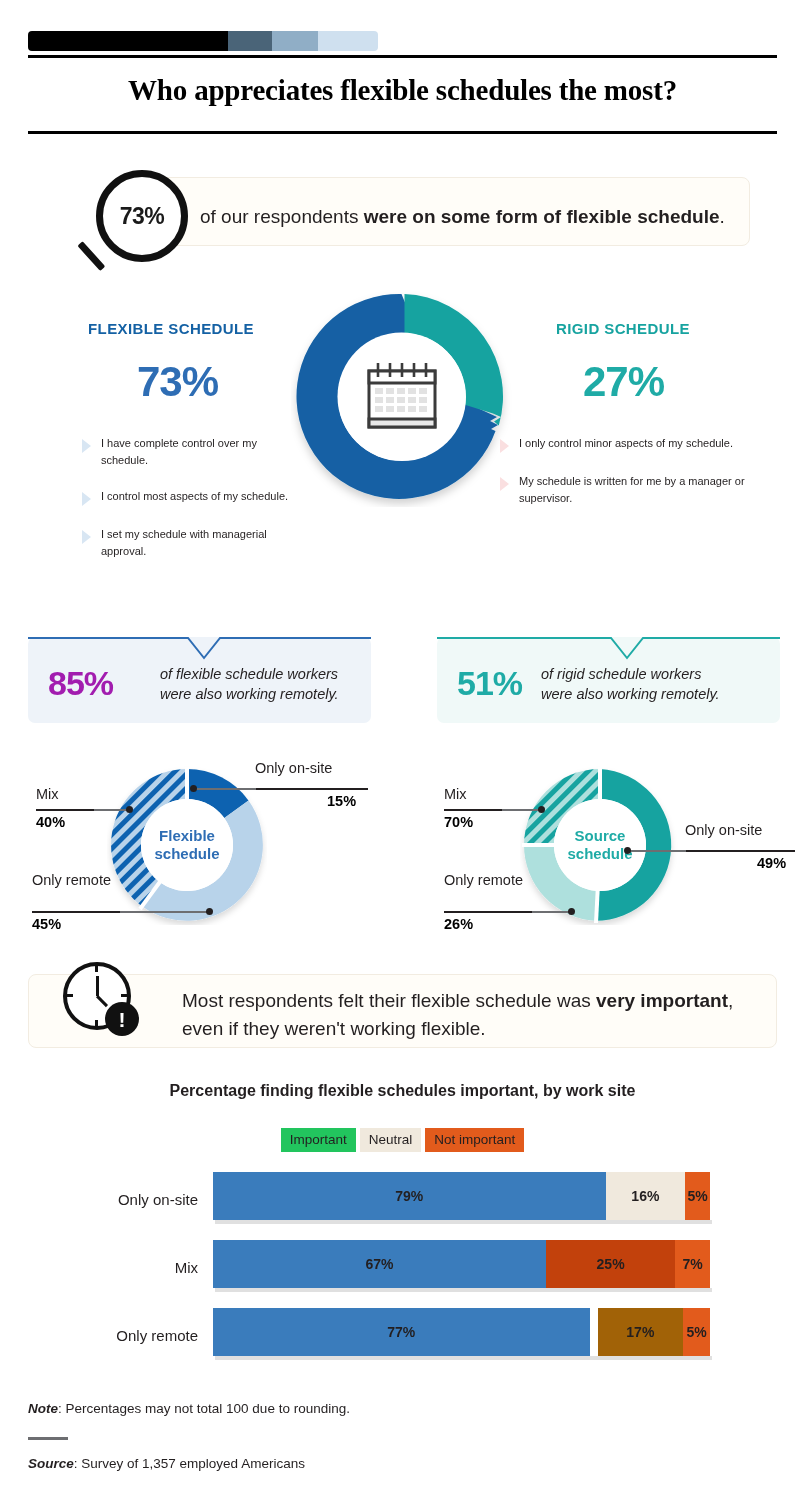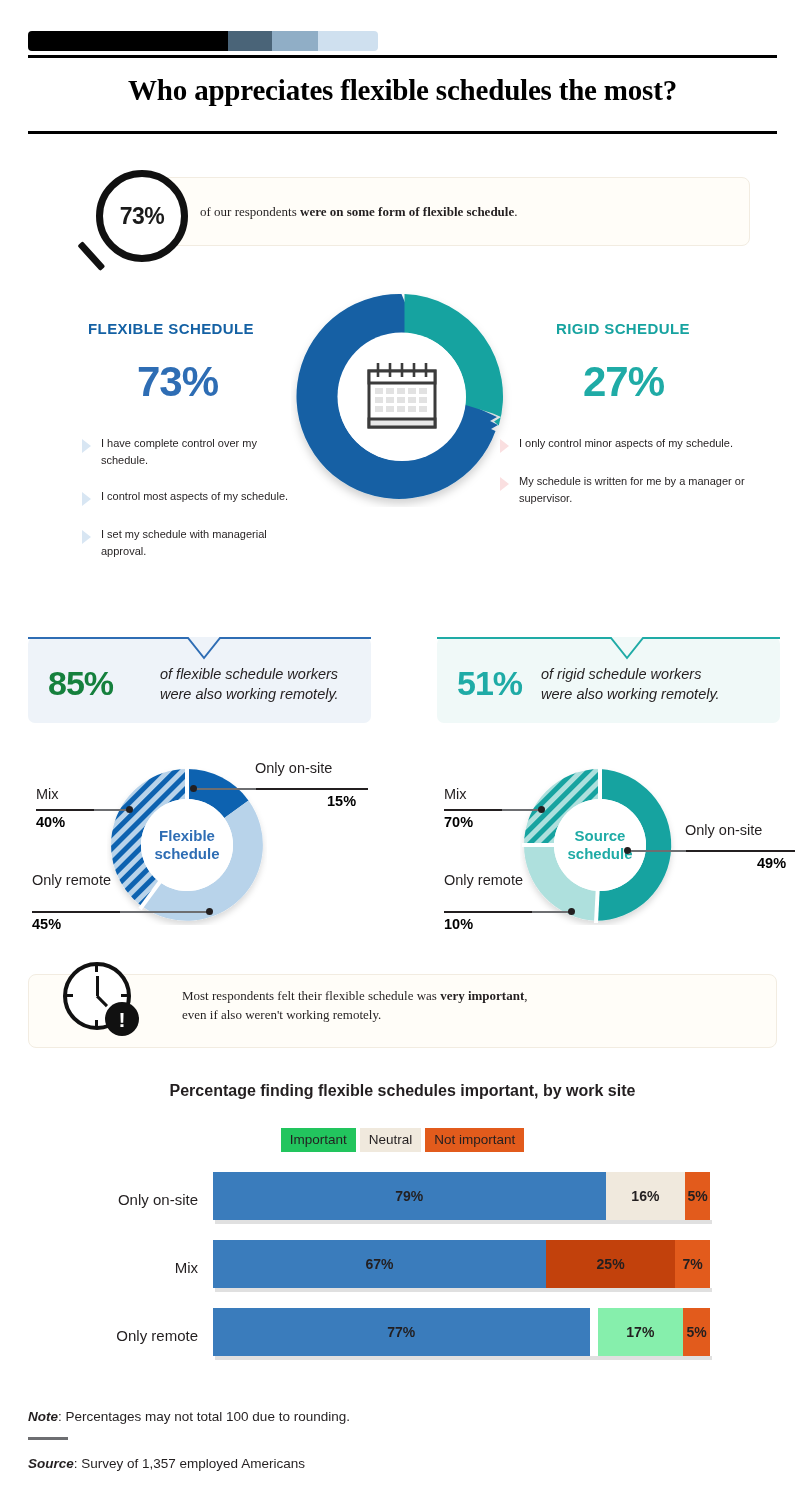--- a/index.html
+++ b/index.html
@@ -42,21 +42,21 @@
   .mag .lens {
     position: absolute; left: 8px; top: 2px; width: 92px; height: 92px;
     border: 7px solid #111; border-radius: 50%; background: #fff;
     display: flex; align-items: center; justify-content: center;
   }
   .mag .lens span { font-size: 23px; font-weight: bold; color: #1a1a1a; letter-spacing: -0.5px; }
   .mag .handle {
     position: absolute; left: -8px; top: 72px; width: 34px; height: 7px;
     background: #111; transform: rotate(48deg); transform-origin: left center; border-radius: 2px;
   }
-  .callout-text { position: absolute; font-size: 13px; color: #231f20; line-height: 1.45; font-family: Liberation Serif, serif; }
+  .callout-text { position: absolute; font-size: 19px; color: #231f20; line-height: 1.45; }
   .callout-text b { font-weight: bold; }
 
   
   .sec-label {
     position: absolute; font-size: 15px; font-weight: bold;
     letter-spacing: 0.4px; text-transform: uppercase;
   }
   .big-pct { position: absolute; font-size: 42px; font-weight: bold; letter-spacing: -1px; }
 
   .bullets { position: absolute; width: 215px; }
@@ -247,21 +247,21 @@
     <div class="bullet">
       <div class="tri pink"></div>
       <div class="btxt">My schedule is written for me by a manager or supervisor.</div>
     </div>
   </div>
 
   <div class="notchbox" style="left:28px; top:637px; width:343px; height:86px; background:#eef3f9;">
     <svg width="343" height="86" style="position:absolute;left:0;top:0;">
       <polyline points="0,1 160,1 176,21 192,1 343,1" fill="none" stroke="#2e6db4" stroke-width="2"></polyline>
     </svg>
-    <div class="pct" style="left:20px; top:27px; color:#15803d;">85%</div>
+    <div class="pct" style="left:20px; top:27px; color:#a21caf;">85%</div>
     <div class="txt" style="left:104px; top:28px; width:228px;margin-left:28px;">
       <div>of flexible schedule workers</div>
       <div>were also working remotely.</div>
     </div>
   </div>
 
   <div class="notchbox" style="left:437px; top:637px; width:343px; height:86px; background:#f0f9f8;">
     <svg width="343" height="86" style="position:absolute;left:0;top:0;">
       <polyline points="0,1 174,1 190,21 206,1 343,1" fill="none" stroke="#1faba6" stroke-width="2"></polyline>
     </svg>
@@ -374,21 +374,21 @@
     <span class="vl">70%</span>
   </div>
   <div class="leader" style="left:502px; top:809px; width:40px;"></div>
   <div class="ldot" style="left:538px; top:806px;"></div>
 
   <div class="dlabel" style="left:444px; top:872px; width:80px;">
     <span class="nm">Only remote</span>
   </div>
   <div class="uline" style="left:444px; top:911px; width:88px;"></div>
   <div class="dlabel" style="left:444px; top:913px;">
-    <span class="vl">10%</span>
+    <span class="vl">26%</span>
   </div>
   <div class="leader" style="left:532px; top:911px; width:40px;"></div>
   <div class="ldot" style="left:568px; top:908px;"></div>
 
   <div class="dlabel" style="left:685px; top:822px; width:110px;">
     <span class="nm">Only on-site</span>
   </div>
   <div class="uline" style="left:685px; top:850px; width:110px;"></div>
   <div class="dlabel" style="left:757px; top:852px;">
     <span class="vl">49%</span>
@@ -406,21 +406,21 @@
     <div class="tick" style="left:58px; top:32px; width:9px; height:3px;"></div>
     <div class="hand" style="left:33px; top:14px; width:2.5px; height:20px;"></div>
     <div class="hand" style="left:33px; top:20px; width:2.5px; height:14px; transform:rotate(135deg);"></div>
     <div class="badge">!</div>
   </div>
 
   <div class="callout-text" style="left:182px; top:987px; width:560px;">
     <div>
       <span>Most respondents felt their flexible schedule was </span><b>very important</b><span>,</span>
     </div>
-    <div>even if also weren't working remotely.</div>
+    <div>even if they weren't working flexible.</div>
   </div>
 
   <div class="chart-title">Percentage finding flexible schedules important, by work site</div>
 
   <div class="legend">
     <div class="lg" style="background:#22c55e;">Important</div>
     <div class="lg" style="background:#f0e9dd;">Neutral</div>
     <div class="lg" style="background:#e25b1c;">Not important</div>
   </div>
 
@@ -444,28 +444,28 @@
         <div class="seg" style="width:26%; background:#c2410c;">25%</div>
         <div class="seg" style="width:7%; background:#e25b1c;">7%</div>
       </div>
     </div>
 
     <div class="barrow">
       <div class="barlabel">Only remote</div>
       <div class="barshadow"></div>
       <div class="bartrack">
         <div class="seg" style="width:77%; background:#3a7cbc;">77%</div>
-        <div class="seg" style="width:17.5%; background:#86efac;margin-left:8px;">17%</div>
+        <div class="seg" style="width:17.5%; background:#a16207;margin-left:8px;">17%</div>
         <div class="seg" style="width:5.5%; background:#e25b1c;">5%</div>
       </div>
     </div>
 
   </div>
 
-  <div class="note" style="left:28px; top:1401px;margin-top:8px;">
+  <div class="note" style="left:28px; top:1401px;">
     <b>Note</b><span>: Percentages may not total 100 due to rounding.</span>
   </div>
 
   <div class="footrule" style="left:28px; top:1437px;"></div>
 
   <div class="note" style="left:28px; top:1456px;">
     <b>Source</b><span>: Survey of 1,357 employed Americans</span>
   </div>
 
 </div>

